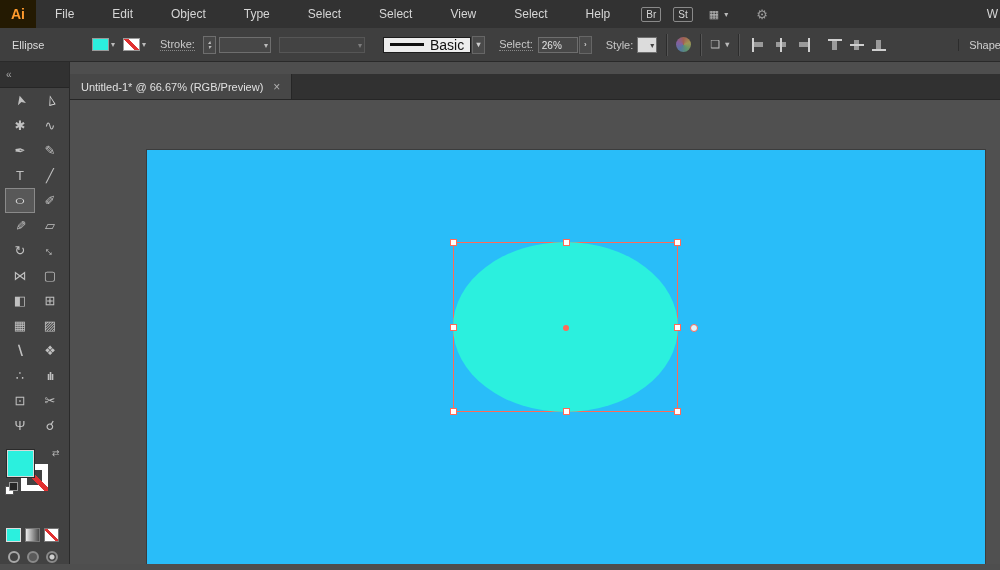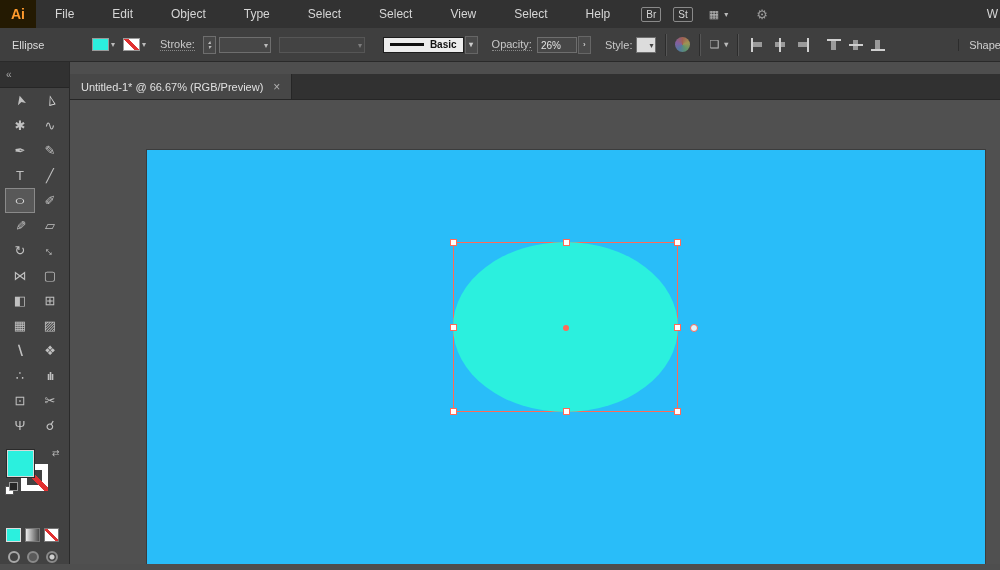--- a/index.html
+++ b/index.html
@@ -35,21 +35,21 @@
   .select{height:16px;background:#474747;border:1px solid #6e6e6e;position:relative;display:inline-block;}
   .select .chv2{position:absolute;right:2px;top:3px;font-size:8px;color:#bbb;font-weight:normal;}
   .select.sm{width:52px;margin-left:3px;}
   .select.md{width:86px;margin-left:8px;}
   .select.xs{width:20px;margin-left:4px;}
   .select.light{background:#dcdcdc;}
   .select.light .chv2{color:#444;}
   .select.disabled{opacity:.5;}
   .brushbox{display:flex;align-items:center;height:16px;background:#ededed;border:1px solid #1d1d1d;padding:0 6px;margin-left:18px;}
   .bline{width:34px;height:3px;background:#101010;margin-right:6px;display:inline-block;}
-  .brushbox em{font-style:normal;font-size:10px;color:#111;font-weight:bold;}
+  .brushbox em{font-style:normal;font-size:14px;color:#111;}
   .chvbox{height:18px;width:13px;background:#4a4a4a;border:1px solid #666;display:inline-flex;align-items:center;justify-content:center;font-size:8px;color:#ccc;margin-left:1px;}
   .field{width:40px;height:16px;background:#474747;border:1px solid #6e6e6e;font-size:10px;color:#e2e2e2;padding:1px 3px;margin-left:5px;line-height:13px;}
   .vsep{width:1px;height:22px;background:#2c2c2c;margin:0 9px;display:inline-block;box-shadow:1px 0 0 #555;}
   .recolor{width:15px;height:15px;border-radius:50%;display:inline-block;background:conic-gradient(#c06a5a,#c0b05a,#6ab07a,#5a8ac0,#9a6ac0,#c06a5a);opacity:.75;}
   .arrange{display:inline-flex;align-items:center;gap:3px;color:#bbb;}
   .arrange .sq{font-weight:normal;font-size:11px;}
   .al{width:16px;height:14px;position:relative;display:inline-block;margin:0 3px;}
   .al i{position:absolute;background:#9a9a9a;}
   .al i.bar{background:#cfcfcf;z-index:2;}
   .ha-l .bar{left:1px;top:0;width:2px;height:14px}.ha-l .bx{left:3px;top:4px;width:9px;height:5px}
@@ -160,21 +160,21 @@
     <span class="select md disabled">
         <b class="chv2">▾</b>
       </span>
     <span class="brushbox">
       <i class="bline"></i>
       <em>Basic</em>
     </span>
     <span class="chvbox">
         <b>▾</b>
       </span>
-    <span class="cb-label u">Opacity:</span>
+    <span class="cb-label u">Select:</span>
     <span class="field">26%</span>
     <span class="chvbox">
         <b>›</b>
       </span>
     <span class="cb-label">Style:</span>
     <span class="select xs light">
         <b class="chv2">▾</b>
       </span>
     <i class="vsep"></i>
     <span class="recolor"></span>

